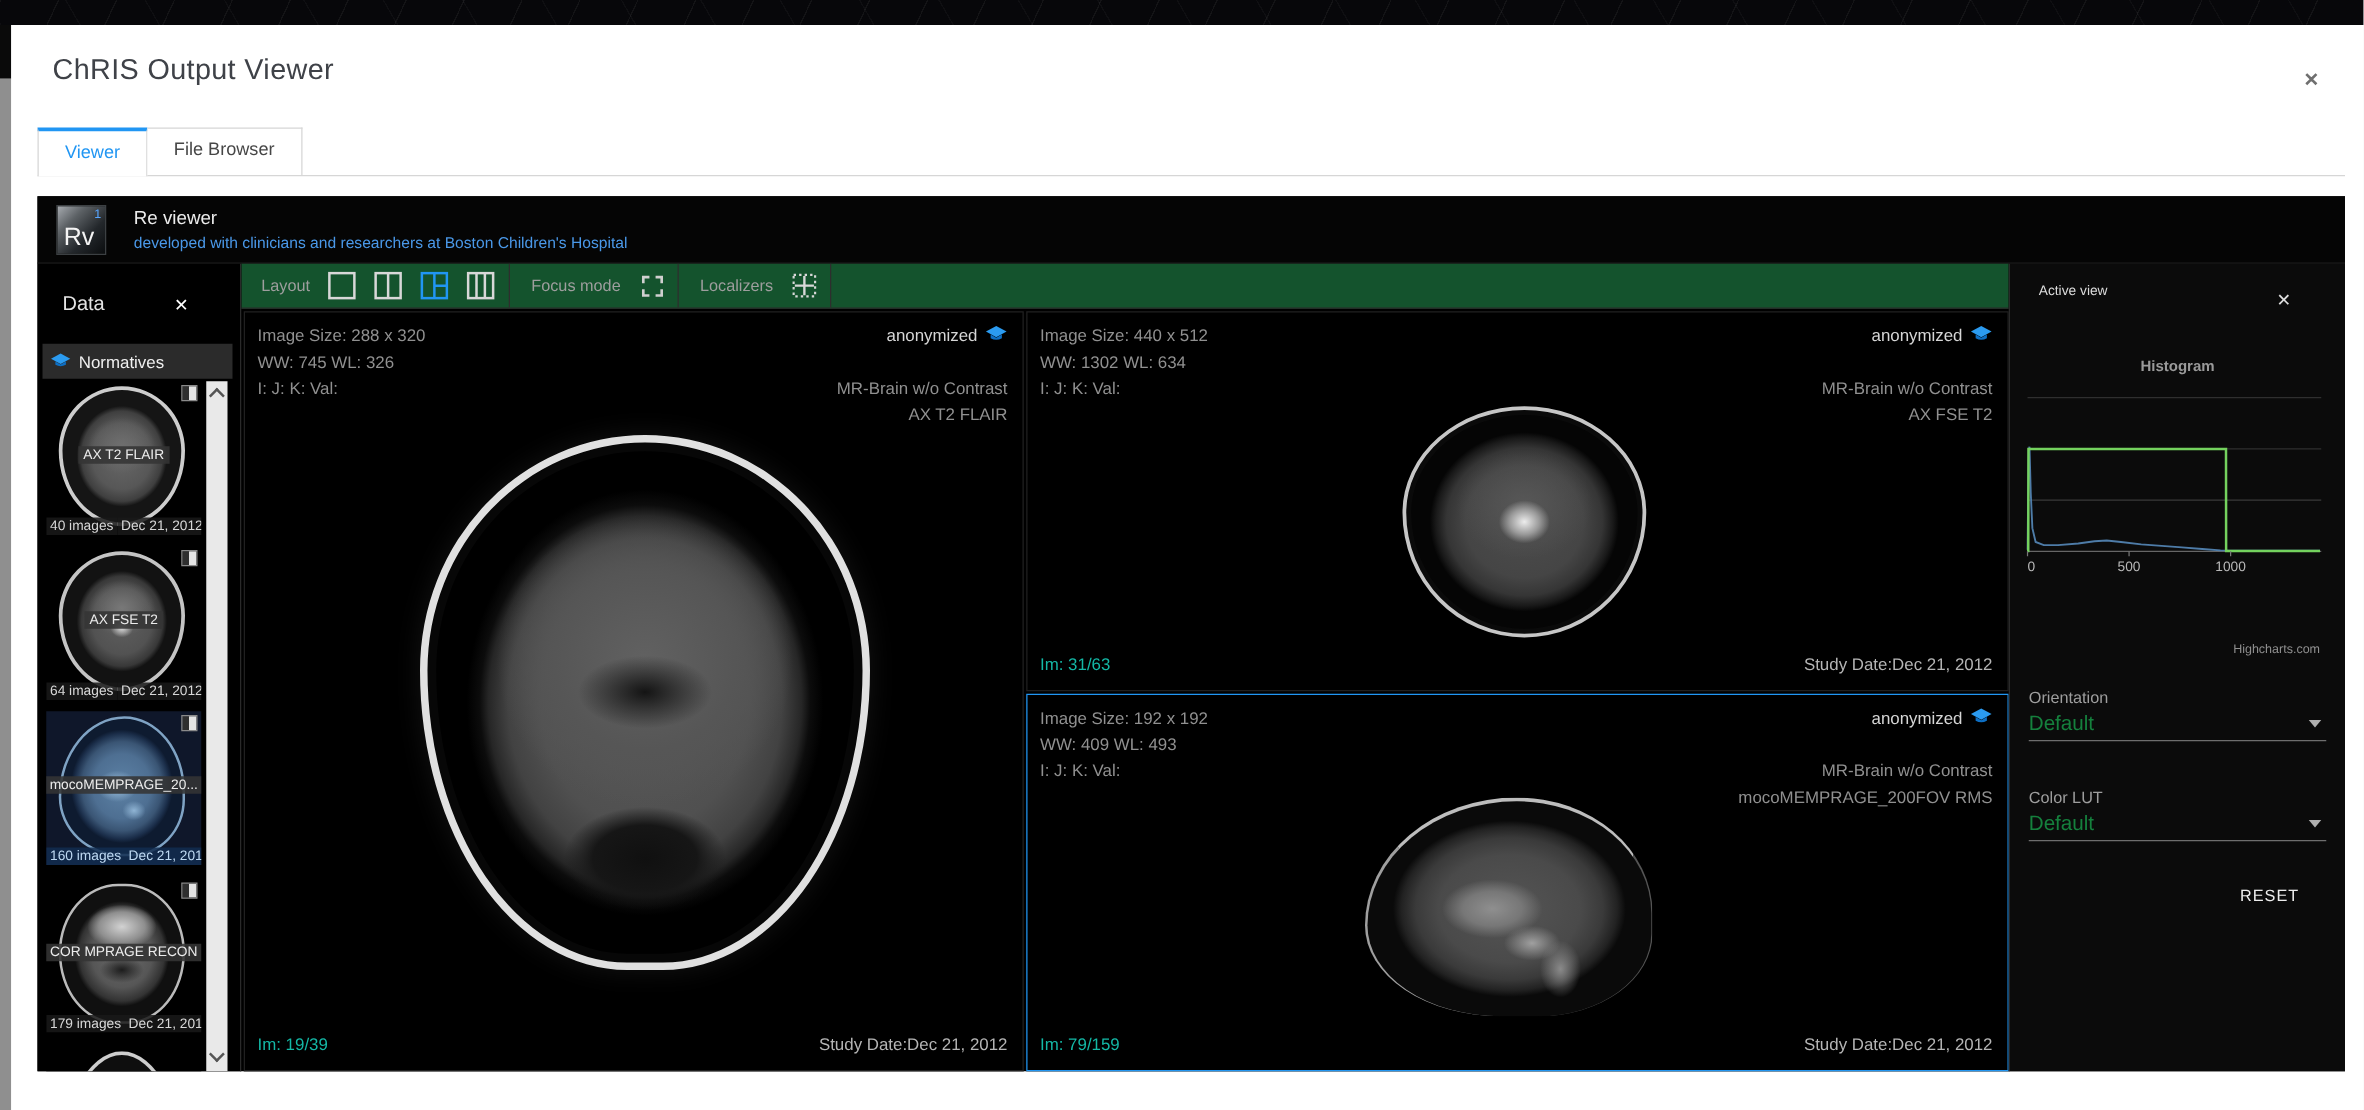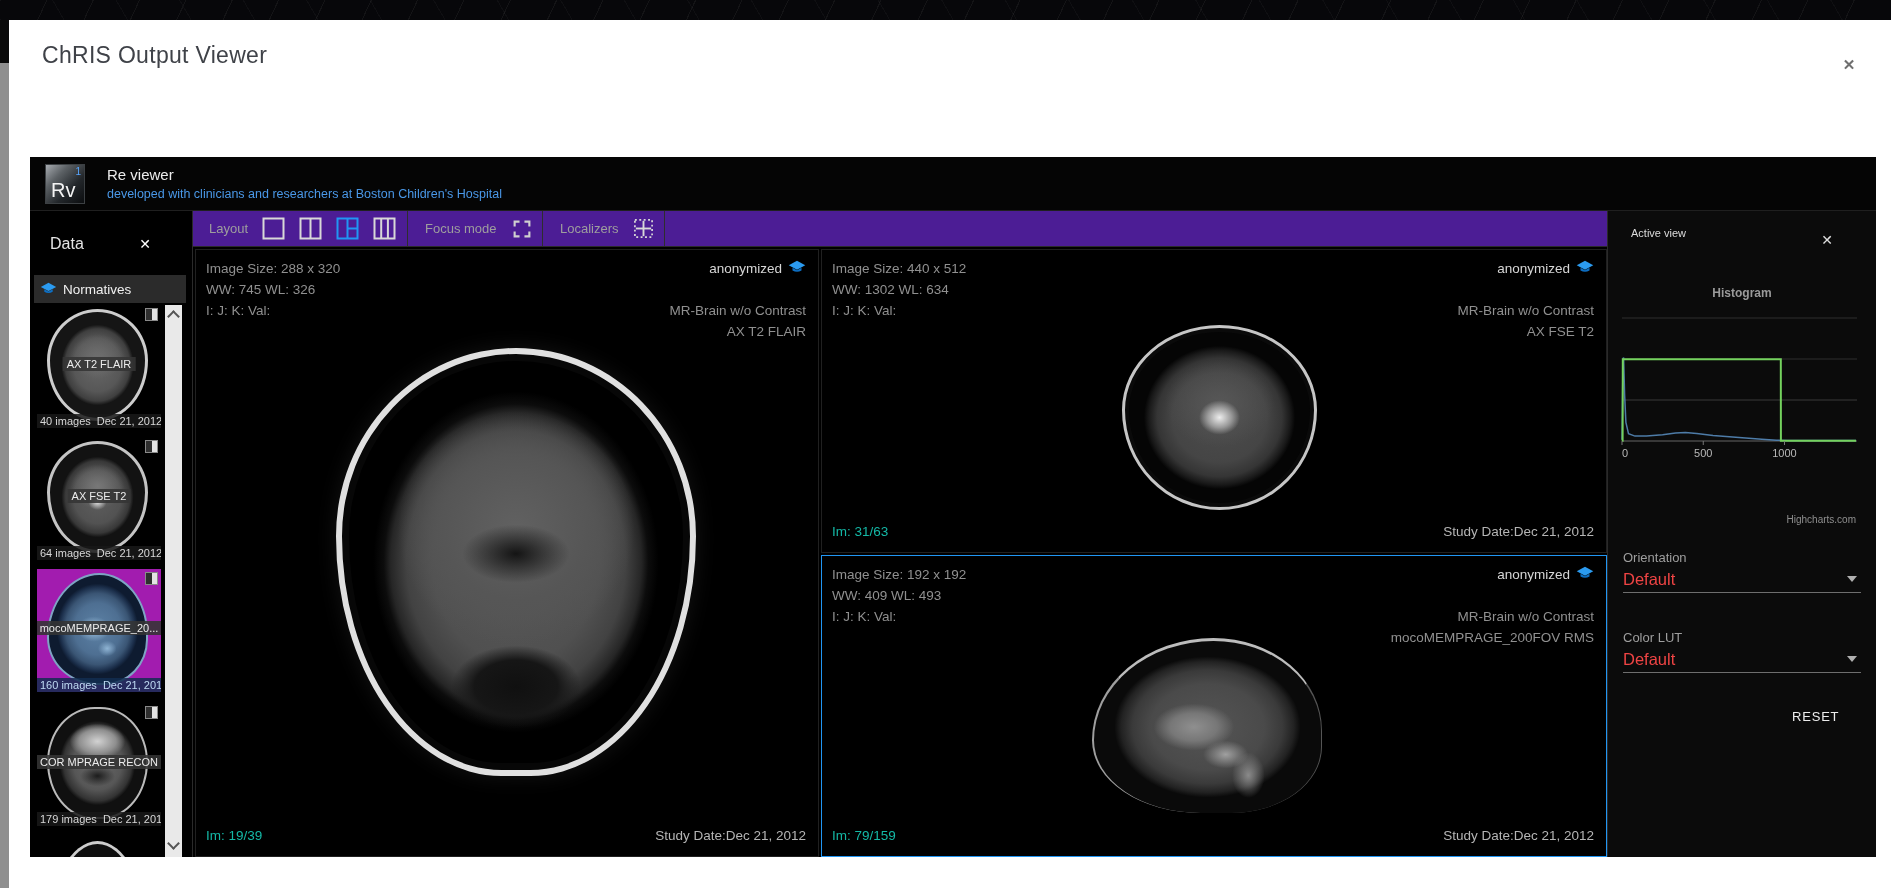--- a/index.html
+++ b/index.html
@@ -26,36 +26,36 @@
   
   .app{left:30px;top:157px;width:1846px;height:700px;background:#000;}
   .app-header{left:0;top:0;width:1846px;height:54px;background:#050505;border-bottom:1px solid #1f1f1f;box-sizing:border-box;}
   .logo{left:15px;top:7px;width:40px;height:40px;box-sizing:border-box;border:1px solid #3c4043;
         background:linear-gradient(135deg,#a7abb0 0%,#5c6165 30%,#23272b 64%,#0b0d0f 100%);}
   .logo .rv{position:absolute;left:5px;bottom:1px;color:#f4f4f4;font-size:20px;font-weight:500;}
   .logo .sup{position:absolute;right:3px;top:1px;color:#58a6ff;font-size:10px;}
   .app-title{left:77px;top:9px;font-size:15px;color:#ececec;}
   .app-subtitle{left:77px;top:30px;font-size:12.5px;color:#4a98e8;cursor:pointer;}
   
-  .toolbar{left:163px;top:54px;width:1414px;height:36px;background:#4c1d95;border-bottom:1px solid #2a2a2a;
+  .toolbar{left:163px;top:54px;width:1414px;height:36px;background:#14532d;border-bottom:1px solid #2a2a2a;
            box-sizing:border-box;display:flex;align-items:center;}
   .tb-sec{height:100%;display:flex;align-items:center;border-right:1px solid #2e2e2e;box-sizing:border-box;}
   .tb-label{font-size:13px;color:#9e9e9e;}
   .tb-btn{background:none;border:none;padding:0;margin:0;cursor:pointer;display:flex;align-items:center;}
   
   .sidebar{left:0;top:54px;width:163px;height:646px;background:#000;border-right:1px solid #2a2a2a;
            box-sizing:border-box;overflow:hidden;}
   .sb-title{left:20px;top:24px;font-size:16px;color:#e4e4e4;}
   .sb-close{left:104px;top:22px;width:22px;height:22px;background:none;border:none;color:#fff;font-size:14px;
             cursor:pointer;padding:0;}
   .sb-group{left:4px;top:64px;width:152px;height:28px;background:#2b2b2b;display:flex;align-items:center;
             gap:6px;padding-left:6px;box-sizing:border-box;cursor:pointer;}
   .sb-group-label{font-size:13.5px;color:#f0f0f0;}
   .thumb{left:7px;width:124px;height:123px;background:#000;cursor:pointer;overflow:hidden;}
-  .thumb.sel{background:#a21caf;}
+  .thumb.sel{background:#0f172a;}
   .tlabel{position:absolute;left:50%;transform:translateX(-50%);top:52px;background:rgba(52,52,52,.88);
           color:#ececec;font-size:11px;padding:1px 4px;white-space:nowrap;max-width:120px;overflow:hidden;}
   .tfoot{position:absolute;left:0;right:0;bottom:0;display:flex;justify-content:space-between;font-size:11px;color:#d8d8d8;}
   .tfoot span{background:rgba(25,25,25,.85);padding:1px 3px;white-space:nowrap;}
   .sel .tfoot{color:#bed9f2;} .sel .tfoot span{background:rgba(18,45,80,.85);}
   .mic{position:absolute;top:3px;right:3px;width:11px;height:11px;border:1px solid #8a8a8a;
        background:linear-gradient(90deg,#2f2f2f 0 50%,#e3e3e3 50% 100%);}
   .tbr{position:absolute;left:10px;top:4px;width:101px;height:112px;box-sizing:border-box;border-radius:50%/46% 46% 54% 54%;}
   .tbr-ax{border:3px solid #cdcdcd;
     background:radial-gradient(40% 30% at 50% 42%,#6e6e6e 0,rgba(0,0,0,0) 70%),
@@ -116,40 +116,44 @@
   .hist-title{left:0;top:75px;width:100%;text-align:center;font-size:12px;font-weight:600;color:#9a9a9a;}
   .hist-svg{left:13px;top:97px;}
   .legend{left:0;top:265px;width:100%;display:flex;flex-direction:column;align-items:center;gap:3px;}
   .leg-row{display:flex;align-items:center;gap:6px;cursor:pointer;}
   .leg-mark{position:relative;width:18px;height:8px;}
   .leg-bar{position:absolute;left:0;top:3px;width:18px;height:2px;}
   .leg-dot{position:absolute;left:5px;top:0;width:8px;height:8px;border-radius:50%;}
   .leg-label{font-size:11px;font-weight:bold;color:#d0d0d0;}
   .credit{right:20px;top:303px;font-size:10px;color:#8f8f8f;cursor:pointer;}
   .sel-label{left:15px;font-size:13px;color:#9e9e9e;}
-  .sel-row{left:15px;width:238px;height:27px;border-bottom:1px solid #6e6e6e;color:#ef4444;font-size:16.5px;
+  .sel-row{left:15px;width:238px;height:27px;border-bottom:1px solid #6e6e6e;color:#15803d;font-size:16.5px;
            display:flex;align-items:center;justify-content:space-between;cursor:pointer;box-sizing:border-box;}
   .caret{width:0;height:0;border-left:5px solid transparent;border-right:5px solid transparent;border-top:6px solid #b0b0b0;margin-right:4px;}
   .reset-btn{left:176px;top:494px;background:none;border:none;color:#ededed;font-size:13px;letter-spacing:.8px;
              cursor:pointer;padding:4px 8px;}
 </style>
 </head>
 <body>
 
 <div class="stage">
 
   <div class="abs top-band"></div>
   <div class="abs left-strip-top"></div>
   <div class="abs left-strip"></div>
 
   <div class="abs modal">
     <div class="abs m-title" style="left:33px;top:22px;">ChRIS Output Viewer</div>
     <button class="abs m-close" style="left:1829px;top:34px;">✕</button>
   </div>
 
+  <div class="abs tabs">
+    <div class="tab active" style="color: rgb(33, 150, 243);">Viewer</div>
+    <div class="tab inactive">File Browser</div>
+  </div>
 
   <div class="abs app">
 
     <div class="abs app-header">
       <div class="abs logo">
         <span class="rv">Rv</span>
         <span class="sup">1</span>
       </div>
       <div class="abs app-title">Re viewer</div>
       <div class="abs app-subtitle">developed with clinicians and researchers at Boston Children's Hospital</div>

